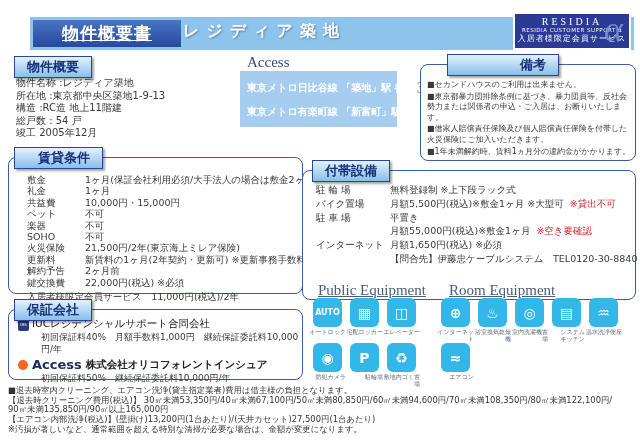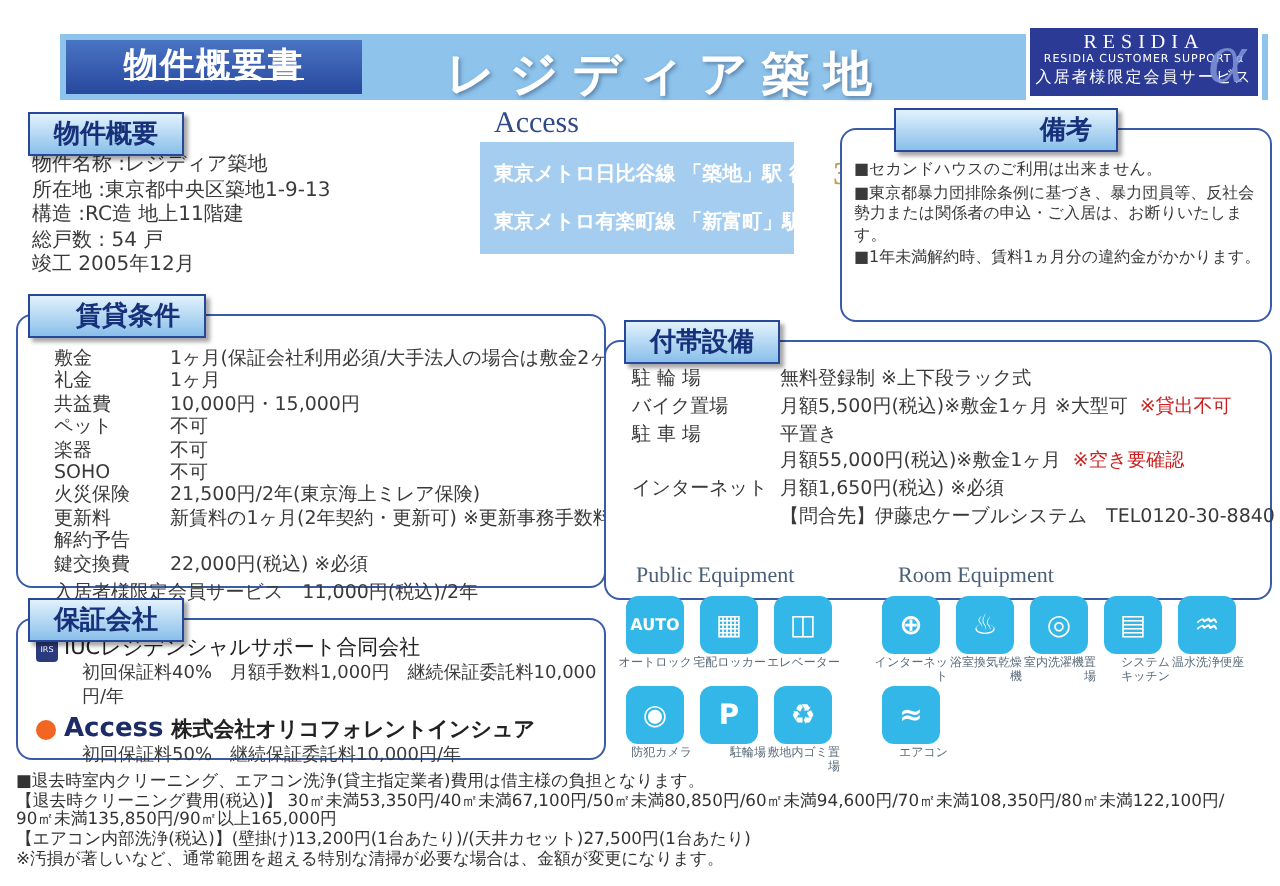--- a/index.html
+++ b/index.html
@@ -5,21 +5,21 @@
   html,body{margin:0;padding:0;}
   body{width:640px;height:443px;position:relative;background:#fff;
        font-family:"DejaVu Sans","Liberation Sans",sans-serif;color:#3a3a3a;overflow:hidden;}
   .abs{position:absolute;}
 
   
   .hbar{left:30px;top:17px;width:604px;height:33px;background:#8ec4ec;}
   .doclabel{left:33px;top:20px;width:148px;height:27px;line-height:27px;text-align:center;
     background:linear-gradient(180deg,#4a74c4,#27489e);color:#fff;font-size:17px;font-weight:bold;
     text-decoration:underline;letter-spacing:1px;}
-  .title{left:183px;top:21px;width:300px;text-align:center;color:#fff;font-size:24px;font-weight:bold;
+  .title{left:183px;top:21px;width:300px;text-align:left;color:#fff;font-size:16px;font-weight:bold;
     letter-spacing:7px;text-shadow:1px 1px 2px rgba(70,100,140,.7);white-space:nowrap;}
   .logo{left:513px;top:12px;width:114px;height:34px;background:#2b3a94;border:2px solid #fff;
     color:#fff;text-align:center;overflow:hidden;}
   .logo .l1{font-family:"Liberation Serif",serif;font-size:10px;letter-spacing:3px;margin-top:2px;}
   .logo .l2{font-size:5.5px;letter-spacing:.5px;}
   .logo .l3{font-size:8px;letter-spacing:1px;}
   .logo .alpha{position:absolute;right:6px;top:-6px;font-family:"Liberation Serif",serif;
     font-style:italic;font-size:36px;color:#8194d8;opacity:.85;}
 
   
@@ -56,21 +56,21 @@
   .guar{position:absolute;left:9px;top:5px;font-size:9px;}
   .gline{display:flex;align-items:center;margin-top:2px;}
   .gname{font-size:10.5px;color:#222;}
   .gdetail{margin-left:23px;line-height:12px;}
   .irs-logo{width:11px;height:13px;background:#2b3a7e;color:#fff;font-size:4px;text-align:center;
     line-height:13px;border-radius:2px;margin-right:3px;flex:none;}
   .orico-dot{width:10px;height:10px;border-radius:50%;background:#f26522;margin-right:4px;flex:none;}
   .orico-word{font-weight:bold;font-size:13px;color:#1d2c66;margin-right:4px;}
   .orico-name{font-weight:bold;font-size:10.5px;color:#222;}
 
-  .eq-h{font-family:"Liberation Serif","DejaVu Serif",serif;font-size:11px;color:#4a6078;}
+  .eq-h{font-family:"Liberation Serif","DejaVu Serif",serif;font-size:15px;color:#4a6078;text-decoration:underline;}
   .eq-row{position:absolute;display:flex;}
   .eq-cell{width:37px;text-align:right;}
   .eq-spacer{width:17px;}
   .tile{width:29px;height:29px;margin:0 auto;background:#33b7e8;border-radius:6px;color:#fff;
     display:flex;align-items:center;justify-content:center;font-weight:bold;font-size:14px;}
   .tile.small{font-size:8px;}
   .eq-label{font-size:6px;line-height:6.8px;color:#5a6b7a;margin-top:2px;white-space:pre-line;}
 
   .notes{left:8px;top:386px;width:630px;font-size:8.4px;line-height:9.7px;color:#333;}
   .notes div{white-space:nowrap;}
@@ -105,20 +105,21 @@
   <div class="access-line" style="top:32px;">
     <span>東京メトロ有楽町線 「新富町」駅 徒歩</span><span class="gold">3</span><span>分</span>
   </div>
 </div>
 
 <div class="tab" style="left:447px;top:54px;width:86px;text-align:right;">備考</div>
 <div class="box" style="left:420px;top:64px;width:214px;height:95px;">
   <div class="remarks-list">
     <div>■セカンドハウスのご利用は出来ません。</div>
     <div>■東京都暴力団排除条例に基づき、暴力団員等、反社会勢力または関係者の申込・ご入居は、お断りいたします。</div>
+    <div>■借家人賠償責任保険及び個人賠償責任保険を付帯した火災保険にご加入いただきます。</div>
     <div>■1年未満解約時、賃料1ヵ月分の違約金がかかります。</div>
   </div>
 </div>
 
 <div class="tab" style="left:14px;top:147px;padding-left:23px;">賃貸条件</div>
 <div class="box" style="left:8px;top:157px;width:293px;height:135px;">
   <div class="rent-rows">
     <div class="rrow">
         <span class="rlabel">敷金</span>
         <span class="rvalue">1ヶ月(保証会社利用必須/大手法人の場合は敷金2ヶ月)</span>
@@ -146,20 +147,21 @@
     <div class="rrow">
         <span class="rlabel">火災保険</span>
         <span class="rvalue">21,500円/2年(東京海上ミレア保険)</span>
       </div>
     <div class="rrow">
         <span class="rlabel">更新料</span>
         <span class="rvalue">新賃料の1ヶ月(2年契約・更新可) ※更新事務手数料なし</span>
       </div>
     <div class="rrow">
         <span class="rlabel">解約予告</span>
+        <span class="rvalue">2ヶ月前</span>
       </div>
     <div class="rrow">
         <span class="rlabel">鍵交換費</span>
         <span class="rvalue">22,000円(税込) ※必須</span>
       </div>
     <div class="rent-footer">入居者様限定会員サービス　11,000円(税込)/2年</div>
   </div>
 </div>
 
 <div class="tab" style="left:312px;top:160px;">付帯設備</div>

